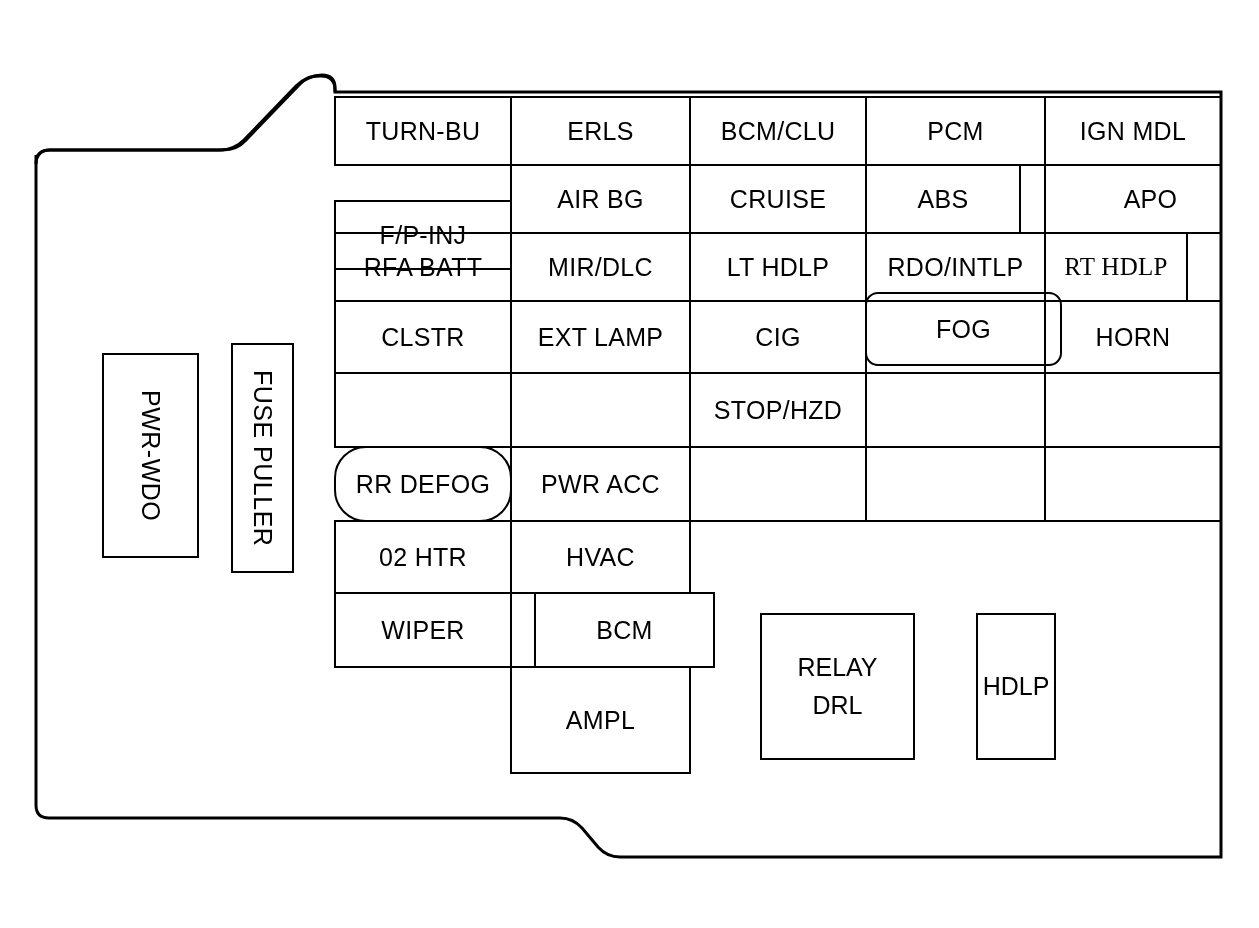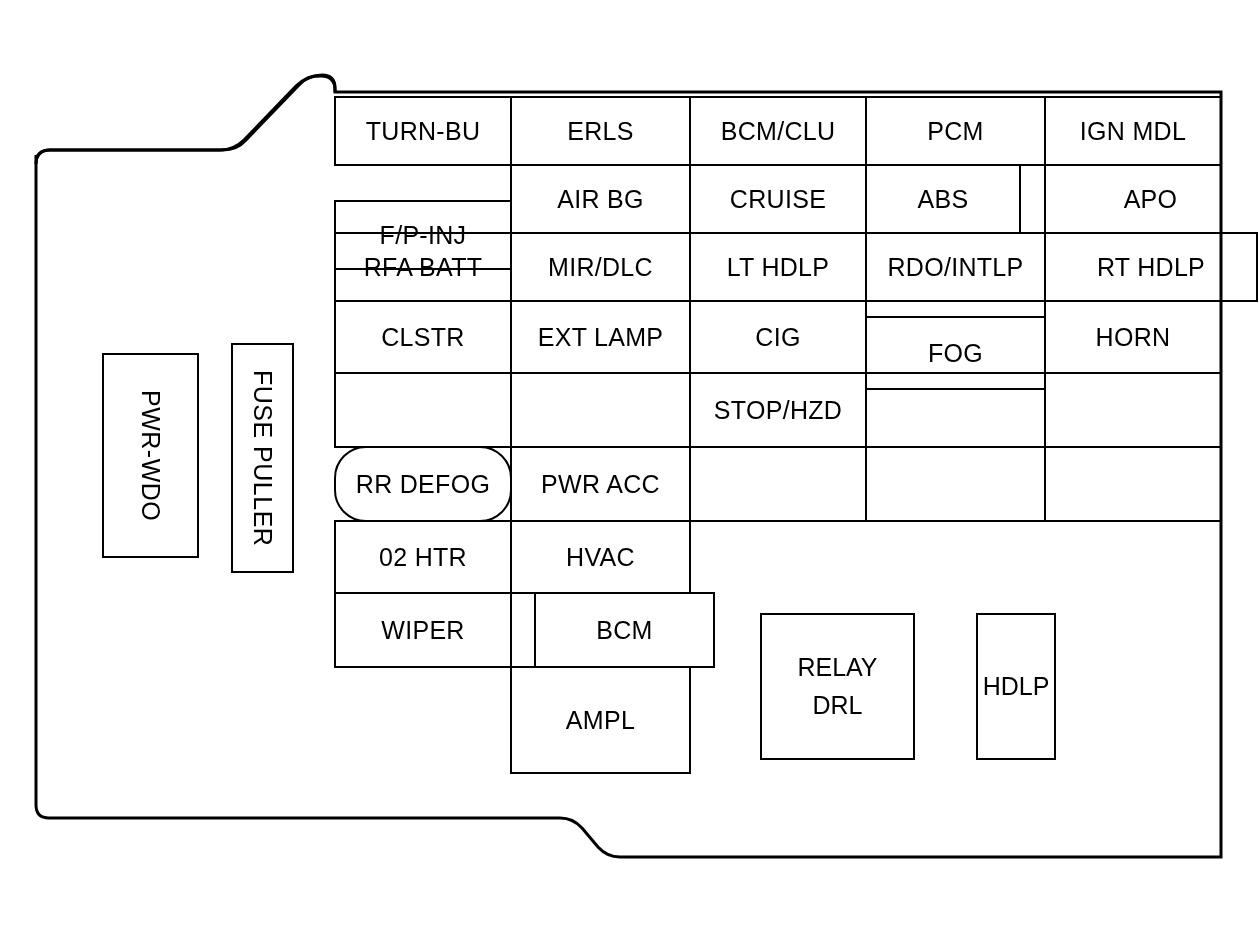--- a/index.html
+++ b/index.html
@@ -117,26 +117,26 @@
   <div class="cell" style="left:334px; top:164px; width:178px; height:70px;margin-top:36px;">F/P-INJ</div>
   <div class="cell" style="left:510px; top:164px; width:181px; height:70px;">AIR BG</div>
   <div class="cell" style="left:689px; top:164px; width:178px; height:70px;">CRUISE</div>
   <div class="cell" style="left:865px; top:164px; width:156px; height:70px;">ABS</div>
   <div class="cell" style="left:1044px; top:164px; width:178px; height:70px;padding-left:35px;">APO</div>
 
   <div class="cell" style="left:334px; top:232px; width:178px; height:70px;">RFA BATT</div>
   <div class="cell" style="left:510px; top:232px; width:181px; height:70px;">MIR/DLC</div>
   <div class="cell" style="left:689px; top:232px; width:178px; height:70px;">LT HDLP</div>
   <div class="cell" style="left:865px; top:232px; width:181px; height:70px;">RDO/INTLP</div>
-  <div class="cell" style="left:1044px; top:232px; width:214px; height:70px;">RT HDLP</div>
+  <div class="cell" style="left:1044px; top:232px; width:144px; height:70px;font-family:Liberation Serif, serif;">RT HDLP</div>
 
   <div class="cell" style="left:334px; top:300px; width:178px; height:74px;">CLSTR</div>
   <div class="cell" style="left:510px; top:300px; width:181px; height:74px;">EXT LAMP</div>
   <div class="cell" style="left:689px; top:300px; width:178px; height:74px;">CIG</div>
-  <div class="cell" style="left:865px; top:316px; width:181px; height:74px;">FOG</div>
+  <div class="cell" style="left:865px; top:292px; width:197px; height:74px;border-radius:13px;">FOG</div>
   <div class="cell" style="left:1044px; top:300px; width:178px; height:74px;">HORN</div>
 
   <div class="cell" style="left:334px; top:372px; width:178px; height:76px;"></div>
   <div class="cell" style="left:510px; top:372px; width:181px; height:76px;"></div>
   <div class="cell" style="left:689px; top:372px; width:178px; height:76px;">STOP/HZD</div>
   <div class="cell" style="left:865px; top:372px; width:181px; height:76px;"></div>
   <div class="cell" style="left:1044px; top:372px; width:178px; height:76px;"></div>
 
   <div class="cell" style="left:334px; top:446px; width:178px; height:76px;border-radius:32px;">RR DEFOG</div>
   <div class="cell" style="left:510px; top:446px; width:181px; height:76px;">PWR ACC</div>

